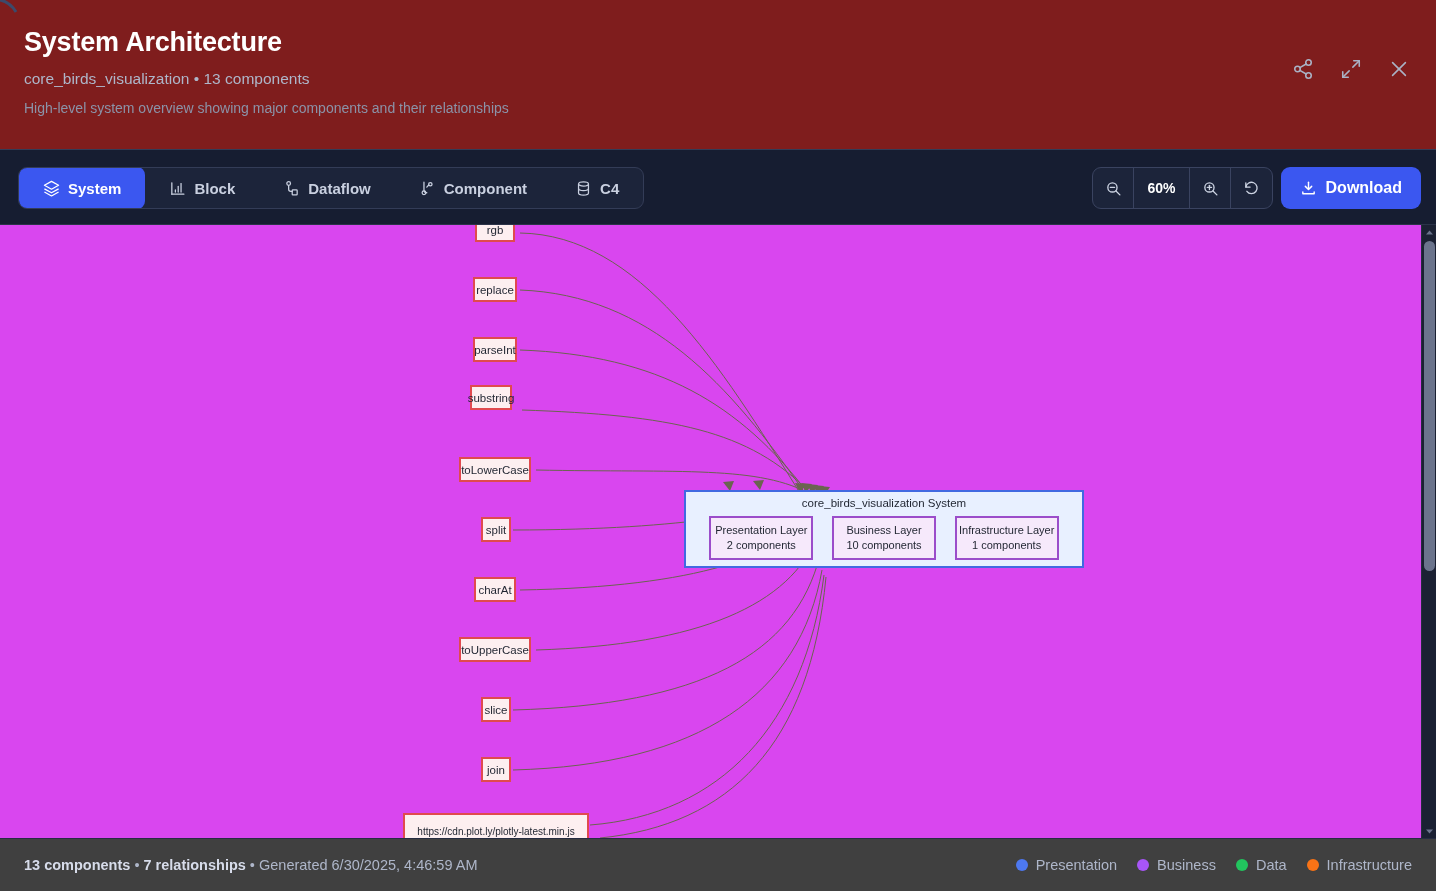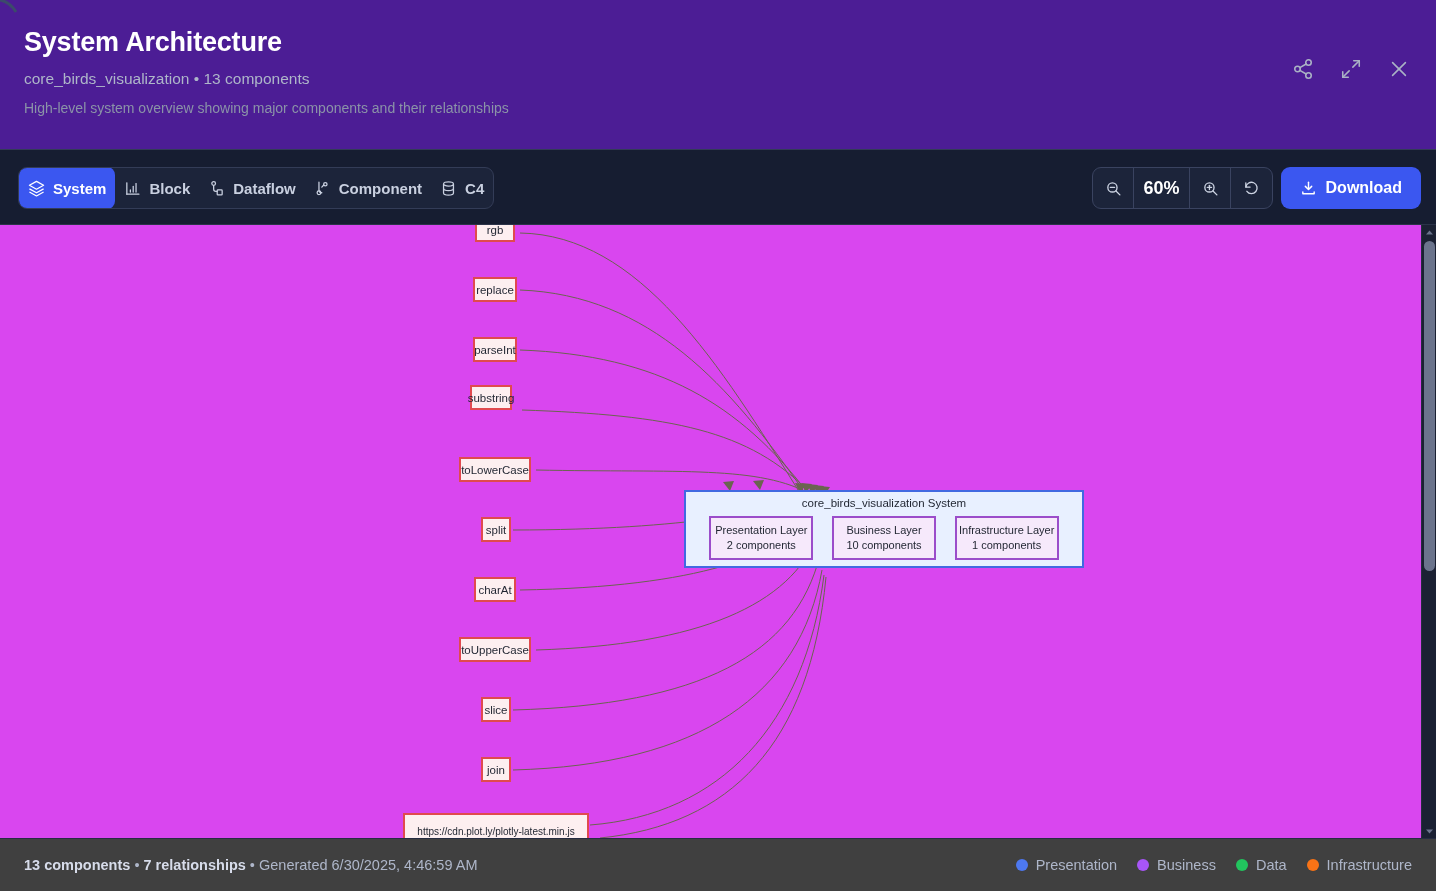--- a/index.html
+++ b/index.html
@@ -7,21 +7,21 @@
     width: 1436px; height: 891px;
     background: #11182a;
     font-family: "Liberation Sans", sans-serif;
     overflow: hidden;
   }
   #app { position: relative; width: 1436px; height: 891px; background: #0f1626; }
 
   
   .header {
     position: absolute; left: 0; top: 0; width: 1436px; height: 150px;
-    background: #4c1d95;
+    background: #7f1d1d;
     border-bottom: 1px solid #333c57;
   }
   .header-corner {
     position: absolute; left: 0; top: 0; width: 28px; height: 14px;
     overflow: hidden; pointer-events: none;
   }
   .page-title {
     position: absolute; left: 24px; top: 27px;
     font-size: 27px; font-weight: bold; color: #ffffff; letter-spacing: -0.2px;
   }
@@ -46,21 +46,21 @@
     border-bottom: 1px solid #2b3349;
   }
   .tabs {
     position: absolute; left: 18px; top: 17px;
     display: flex; align-items: center;
     background: #1c243a; border: 1px solid #333c57;
     border-radius: 9px; height: 42px; padding: 0; overflow: hidden;
   }
   .tab {
     display: flex; align-items: center; gap: 8px;
-    height: 42px; padding: 0 9px;
+    height: 42px; padding: 0 24px;
     font-size: 15px; font-weight: bold; color: #c9d0e0; cursor: pointer;
     background: transparent;
   }
   .tab.active { background: #3b57f0; color: #ffffff; border-radius: 8px; }
   .tab svg { width: 17px; height: 17px; display: block; }
 
   .zoomgroup {
     position: absolute; right: 163px; top: 17px;
     display: flex; align-items: stretch;
     height: 42px; background: #1c243a;
@@ -68,21 +68,21 @@
   }
   .zbtn {
     display: flex; align-items: center; justify-content: center;
     width: 41px; color: #cdd4e3; cursor: pointer;
     border-right: 1px solid #3a4360;
   }
   .zbtn:last-child { border-right: none; }
   .zbtn svg { width: 17px; height: 17px; display: block; }
   .zlevel {
     display: flex; align-items: center; justify-content: center;
-    width: 56px; font-size: 18px; font-weight: bold; color: #ffffff;
+    width: 56px; font-size: 14px; font-weight: bold; color: #ffffff;
     border-right: 1px solid #3a4360; cursor: default;
   }
   .download-btn {
     position: absolute; right: 15px; top: 17px;
     display: flex; align-items: center; gap: 9px;
     height: 42px; padding: 16px 19px;
     background: #3b57f0; border-radius: 9px;
     font-size: 16px; font-weight: bold; color: #fff; cursor: pointer;
   }
   .download-btn svg { width: 17px; height: 17px; display: block; }

